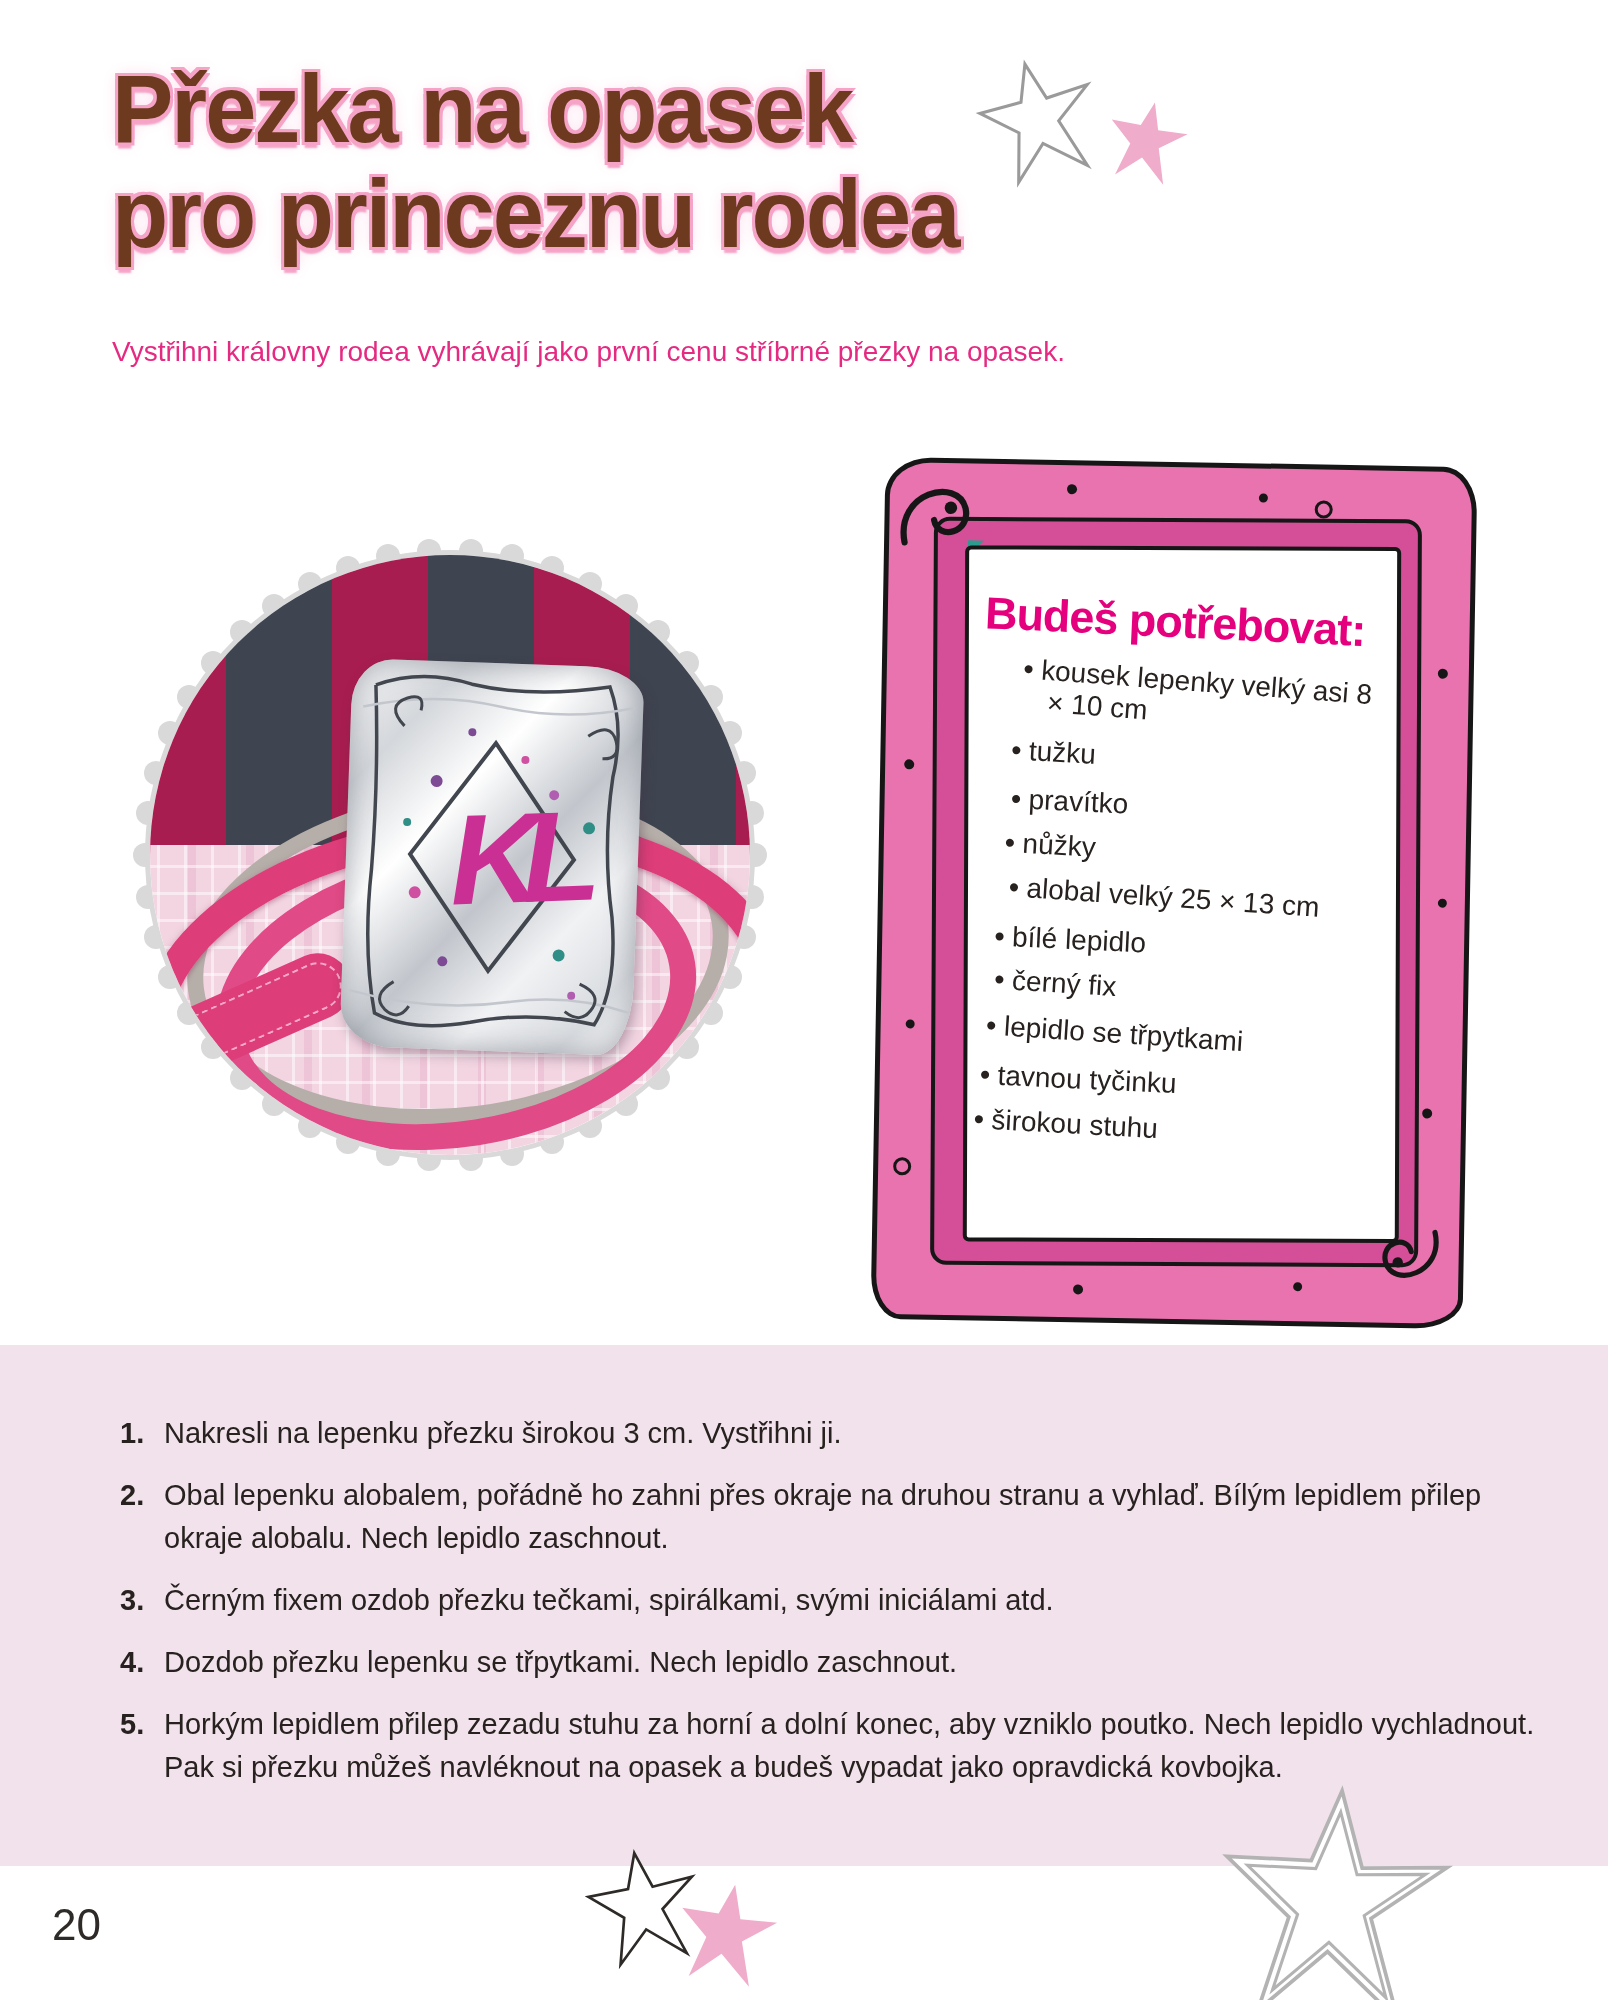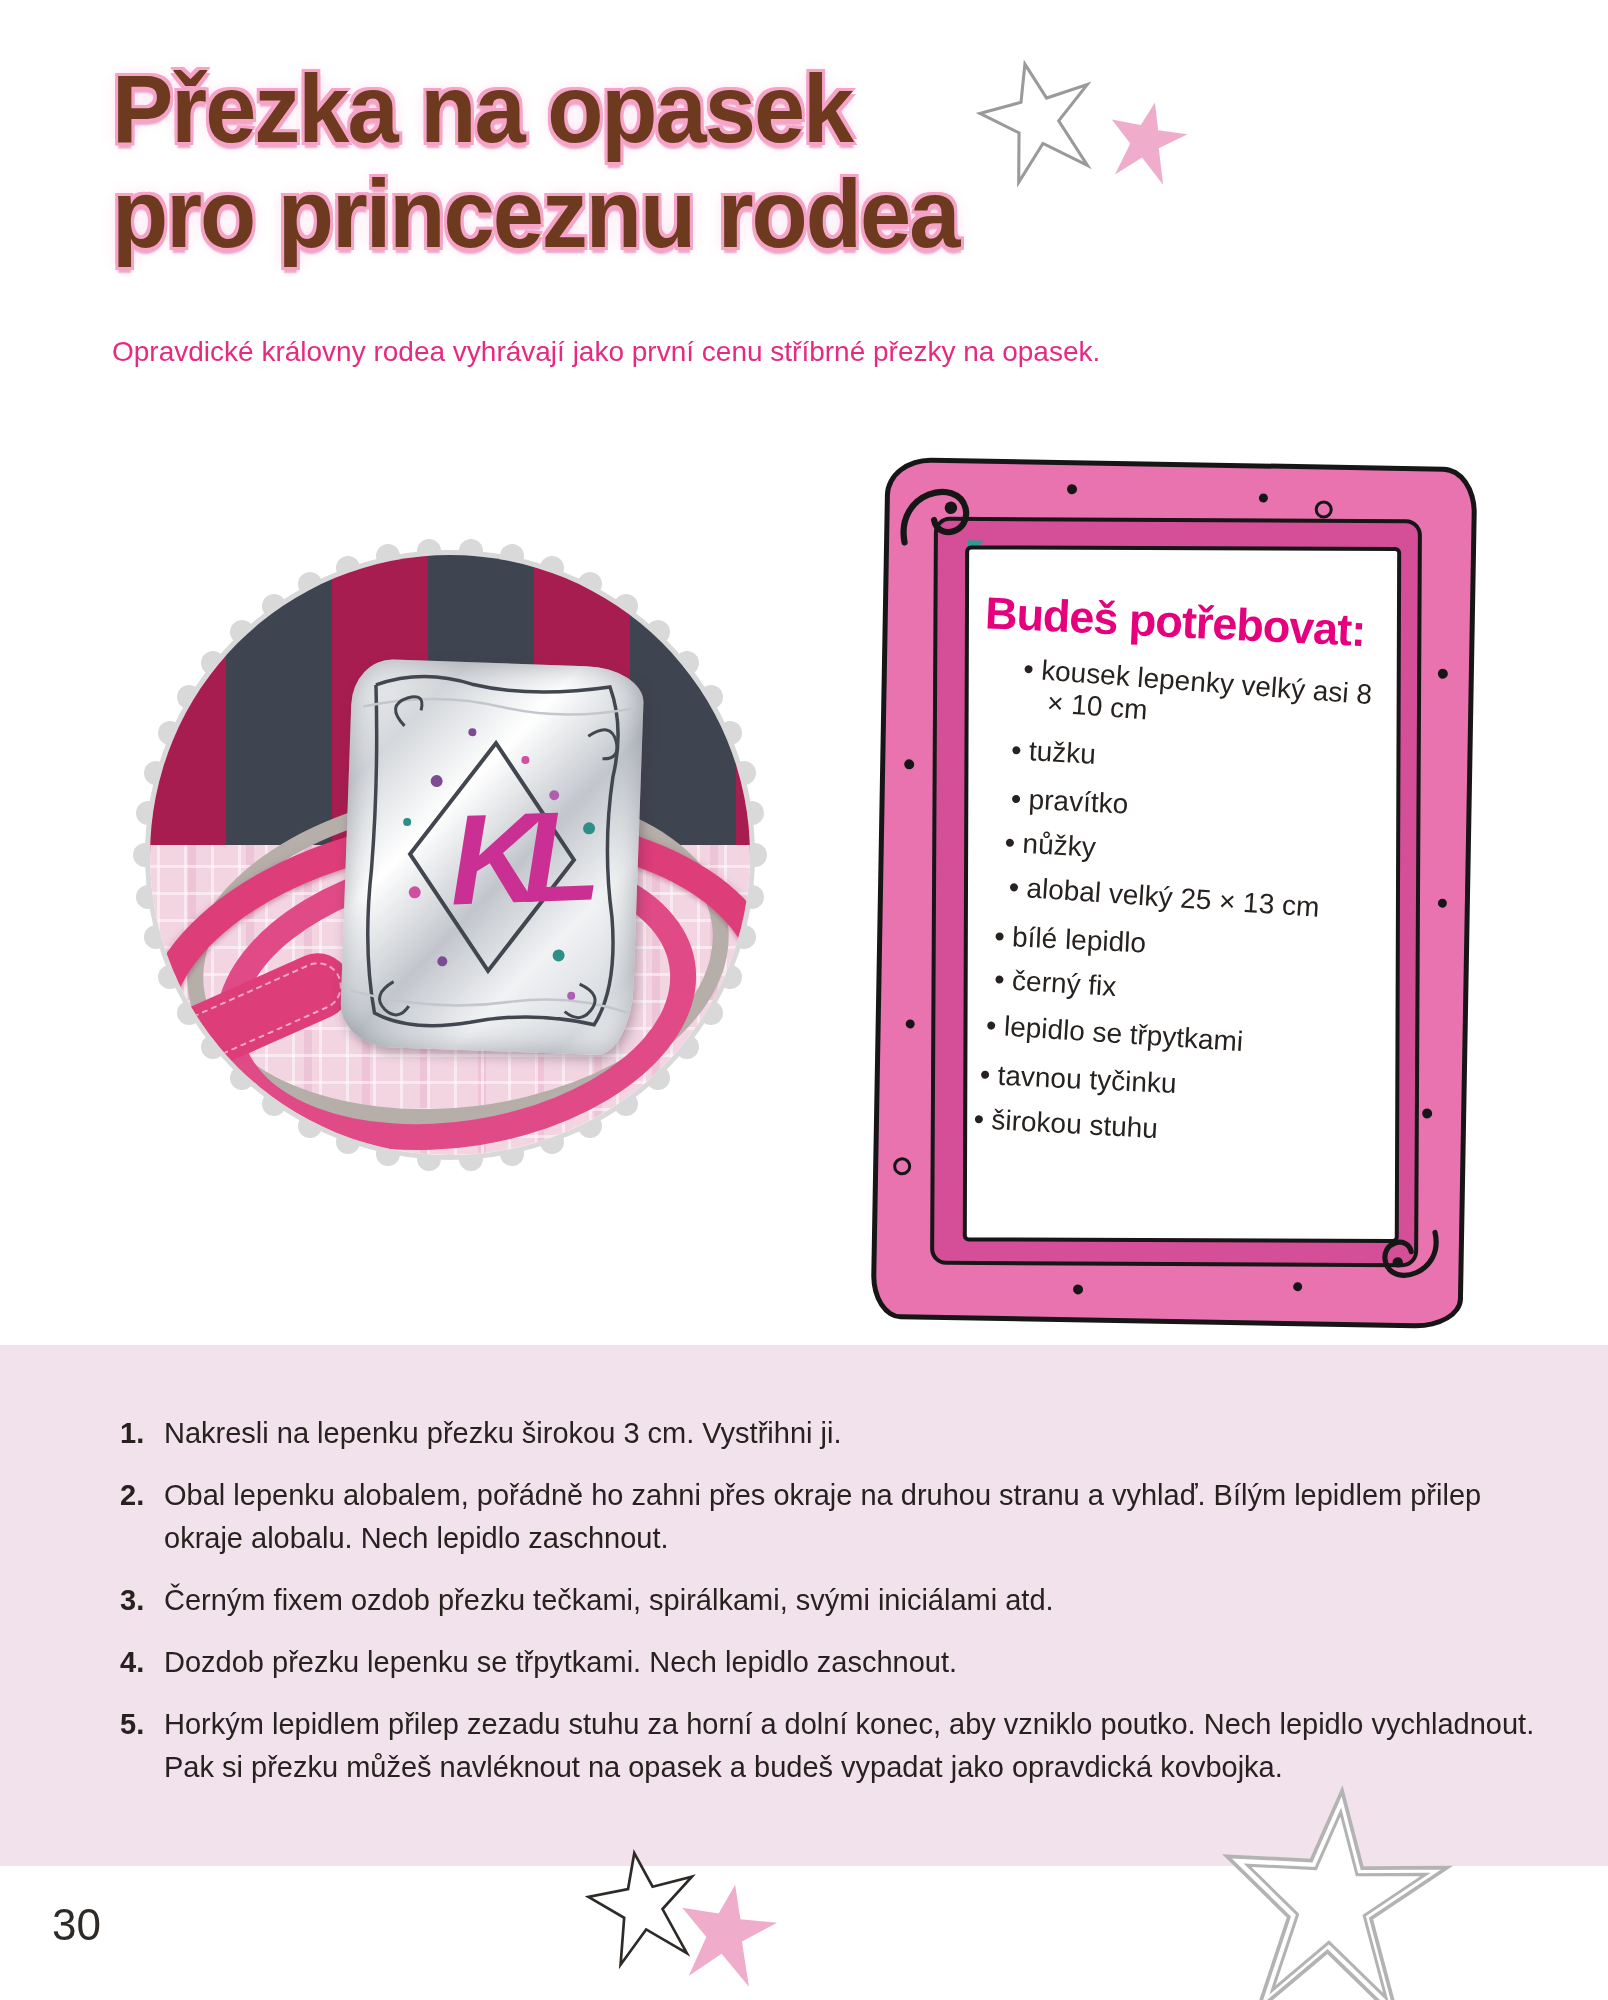--- a/index.html
+++ b/index.html
@@ -108,21 +108,21 @@
       <polygon points="48,2 60,34 96,30 66,55 82,97 49,71 22,99 31,58 2,35 38,33" fill="#ffffff" stroke="#9a9a9a" stroke-width="2.6"></polygon>
     </svg>
   </div>
   <div class="star" style="left:1106px;top:100px;transform:rotate(14deg);">
     <svg width="82" height="82" viewBox="0 0 100 100">
       <polygon points="48,2 60,34 96,30 66,55 82,97 49,71 22,99 31,58 2,35 38,33" fill="#efaccb"></polygon>
     </svg>
   </div>
 
   <div class="intro">
-    <div>Opravdické královny rodea vyhrávají jako první cenu stříbrné přezky na opasek.</div>
+    <div>Vystřihni královny rodea vyhrávají jako první cenu stříbrné přezky na opasek.</div>
   </div>
 
   <div class="photo-wrap">
     <div>
         <div class="scallop-dot" style="height: 24px; width: 24px; left: 603px; top: 298px;"></div>
         <div class="scallop-dot" style="height: 24px; width: 24px; left: 600.159px; top: 339.531px;"></div>
         <div class="scallop-dot" style="height: 24px; width: 24px; left: 591.69px; top: 380.288px;"></div>
         <div class="scallop-dot" style="height: 24px; width: 24px; left: 577.749px; top: 419.512px;"></div>
         <div class="scallop-dot" style="height: 24px; width: 24px; left: 558.598px; top: 456.473px;"></div>
         <div class="scallop-dot" style="height: 24px; width: 24px; left: 534.592px; top: 490.482px;"></div>
@@ -279,15 +279,15 @@
       <polygon points="48,2 60,34 96,30 66,55 82,97 49,71 22,99 31,58 2,35 38,33" fill="#efaccb"></polygon>
     </svg>
   </div>
   <div class="star" style="left:1218px;top:1786px;transform:rotate(6deg);">
     <svg width="234" height="234" viewBox="0 0 100 100">
       <polygon points="48,2 60,34 96,30 66,55 82,97 49,71 22,99 31,58 2,35 38,33" fill="#ffffff" stroke="#b3b3b3" stroke-width="1.6"></polygon>
       <polygon points="48,2 60,34 96,30 66,55 82,97 49,71 22,99 31,58 2,35 38,33" fill="none" stroke="#b3b3b3" stroke-width="1.6" transform="translate(9.5,9.5) scale(0.81)"></polygon>
     </svg>
   </div>
 
-  <div class="page-number">30</div>
+  <div class="page-number">20</div>
 
 </div>
 
 </body></html>

